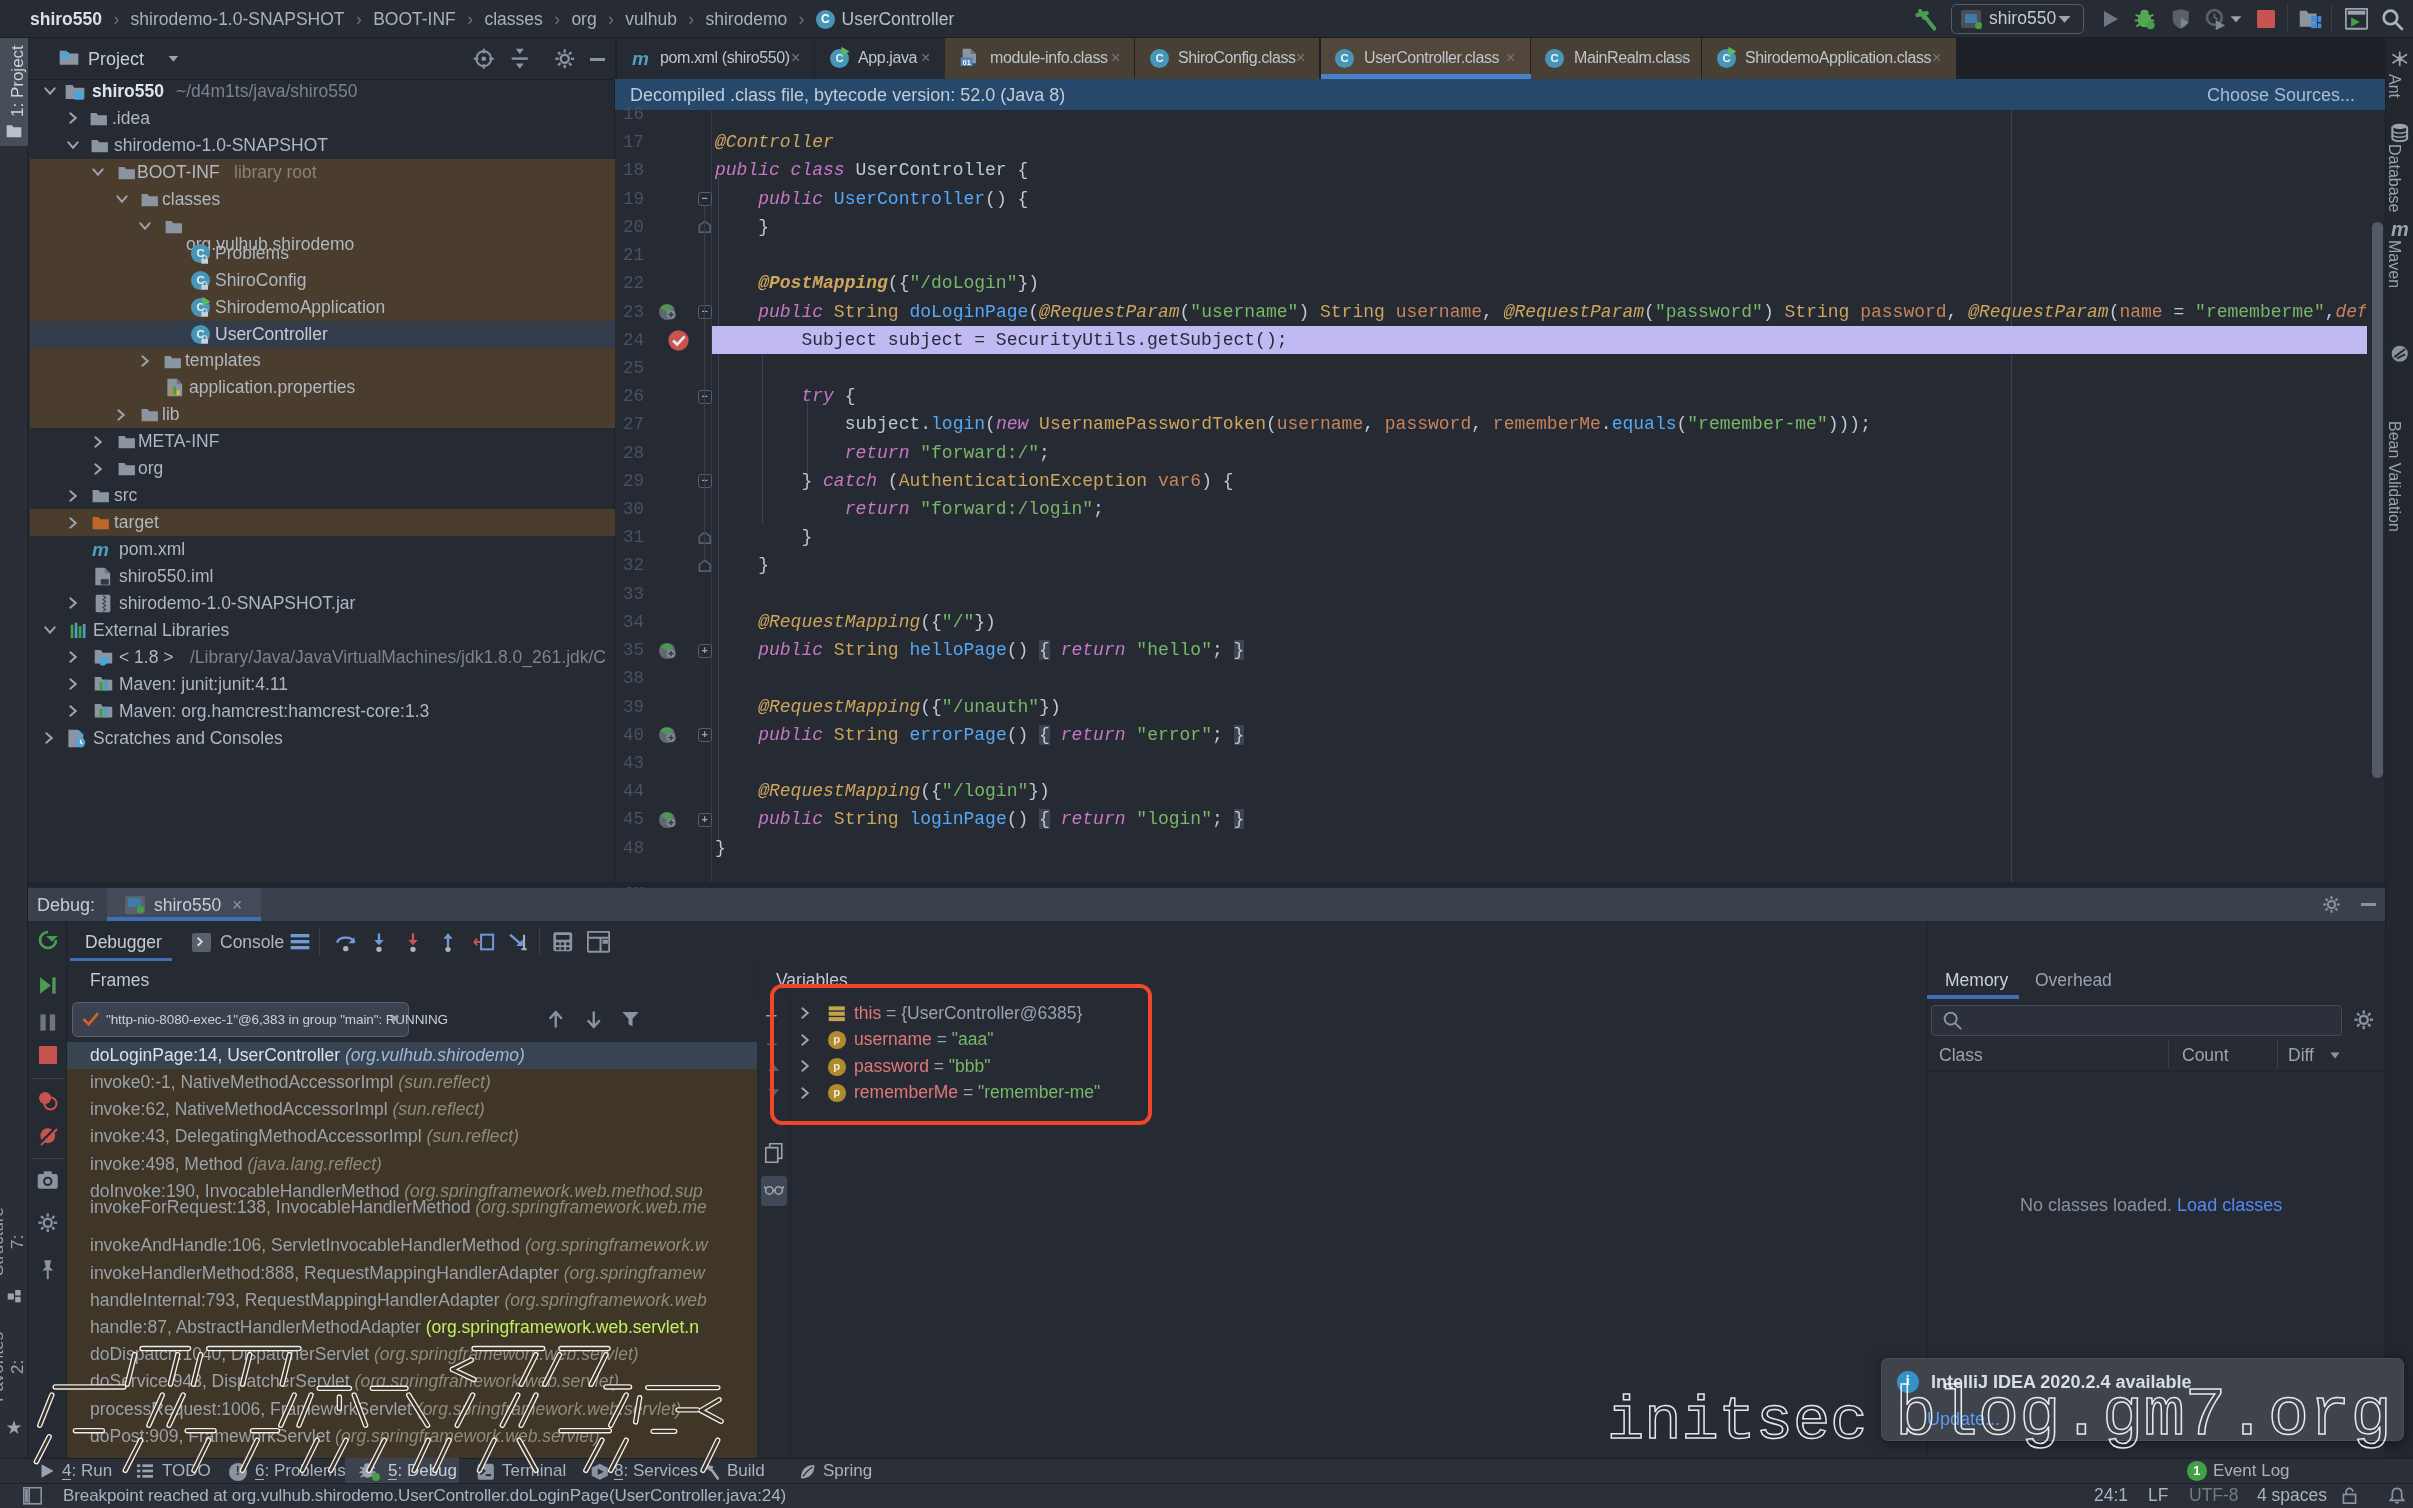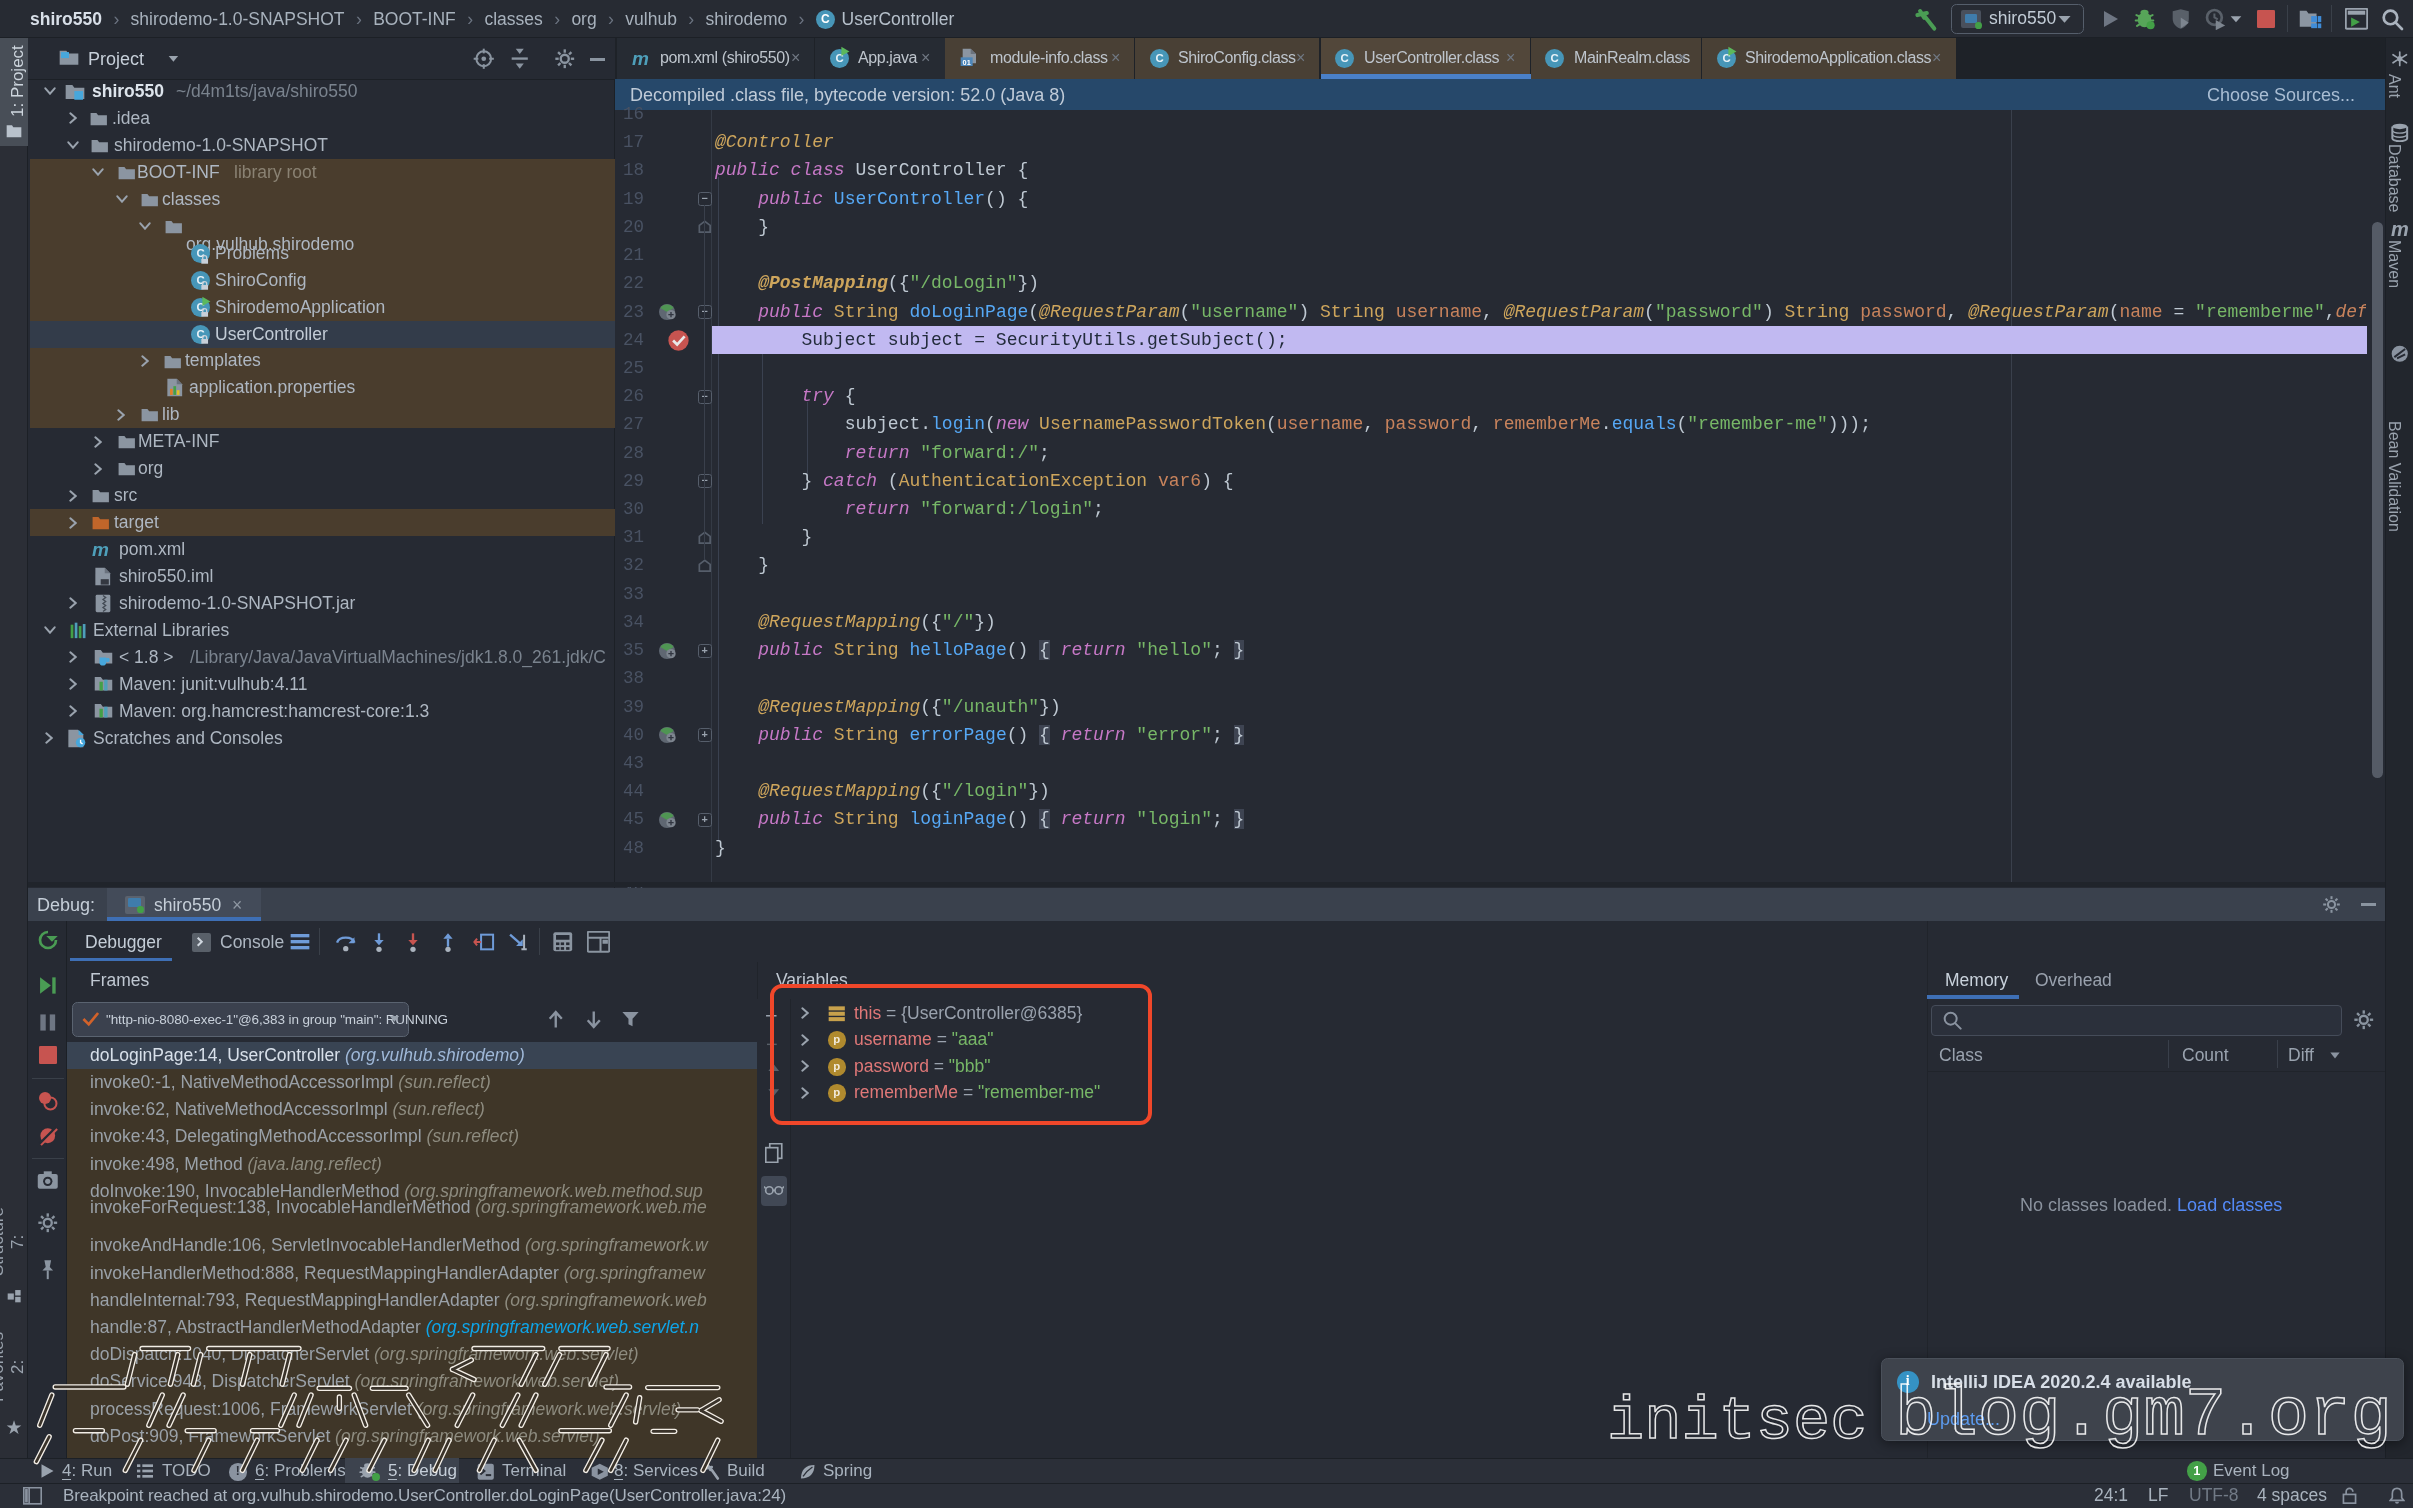--- a/index.html
+++ b/index.html
@@ -311,21 +311,21 @@
 <div style="position:absolute;left:119px;top:640px;font:17.5px 'Liberation Sans', sans-serif;line-height:35px;color:#aeb7c2;white-space:pre;">&lt; 1.8 &gt;</div>
 <div style="position:absolute;left:190px;top:640px;font:17.5px 'Liberation Sans', sans-serif;line-height:35px;color:#7a838e;white-space:pre;">/Library/Java/JavaVirtualMachines/jdk1.8.0_261.jdk/C</div>
 <svg style="position:absolute;left:69px;top:678px;width:8px;height:12px;" viewBox="0 0 12 18">
     <path d="M2 2 L10 9 L2 16" fill="none" stroke="#9aa3ae" stroke-width="3" stroke-linecap="round"></path>
   </svg>
 <svg style="position:absolute;left:94px;top:675px;width:19px;height:17.5px;" viewBox="0 0 28 26">
     <path d="M1 3 h9 l3 4 h14 v16 h-26 z" fill="#8b95a1"></path>
     <rect x="8" y="10" width="5" height="13" fill="#43a047"></rect>
     <rect x="15" y="7" width="5" height="16" fill="#4e9fba"></rect>
   </svg>
-<div style="position:absolute;left:119px;top:667px;font:17.5px 'Liberation Sans', sans-serif;line-height:35px;color:#aeb7c2;white-space:pre;">Maven: junit:vulhub:4.11</div>
+<div style="position:absolute;left:119px;top:667px;font:17.5px 'Liberation Sans', sans-serif;line-height:35px;color:#aeb7c2;white-space:pre;">Maven: junit:junit:4.11</div>
 <svg style="position:absolute;left:69px;top:705px;width:8px;height:12px;" viewBox="0 0 12 18">
     <path d="M2 2 L10 9 L2 16" fill="none" stroke="#9aa3ae" stroke-width="3" stroke-linecap="round"></path>
   </svg>
 <svg style="position:absolute;left:94px;top:702px;width:19px;height:17.5px;" viewBox="0 0 28 26">
     <path d="M1 3 h9 l3 4 h14 v16 h-26 z" fill="#8b95a1"></path>
     <rect x="8" y="10" width="5" height="13" fill="#43a047"></rect>
     <rect x="15" y="7" width="5" height="16" fill="#4e9fba"></rect>
   </svg>
 <div style="position:absolute;left:119px;top:694px;font:17.5px 'Liberation Sans', sans-serif;line-height:35px;color:#aeb7c2;white-space:pre;">Maven: org.hamcrest:hamcrest-core:1.3</div>
 <svg style="position:absolute;left:45px;top:732px;width:8px;height:12px;" viewBox="0 0 12 18">
@@ -651,21 +651,21 @@
 <div style="position:absolute;left:90px;top:1038px;width:667px;font:17.5px 'Liberation Sans';line-height:35px;white-space:pre;overflow:hidden;"><span style="color:#d8e0ea;">doLoginPage:14, UserController </span><span style="color:#9fb8d8;font-style:italic;">(org.vulhub.shirodemo)</span></div>
 <div style="position:absolute;left:90px;top:1065px;width:667px;font:17.5px 'Liberation Sans';line-height:35px;white-space:pre;overflow:hidden;"><span style="color:#9aa1a8;">invoke0:-1, NativeMethodAccessorImpl </span><span style="color:#8d8b7f;font-style:italic;">(sun.reflect)</span></div>
 <div style="position:absolute;left:90px;top:1092px;width:667px;font:17.5px 'Liberation Sans';line-height:35px;white-space:pre;overflow:hidden;"><span style="color:#9aa1a8;">invoke:62, NativeMethodAccessorImpl </span><span style="color:#8d8b7f;font-style:italic;">(sun.reflect)</span></div>
 <div style="position:absolute;left:90px;top:1119px;width:667px;font:17.5px 'Liberation Sans';line-height:35px;white-space:pre;overflow:hidden;"><span style="color:#9aa1a8;">invoke:43, DelegatingMethodAccessorImpl </span><span style="color:#8d8b7f;font-style:italic;">(sun.reflect)</span></div>
 <div style="position:absolute;left:90px;top:1147px;width:667px;font:17.5px 'Liberation Sans';line-height:35px;white-space:pre;overflow:hidden;"><span style="color:#9aa1a8;">invoke:498, Method </span><span style="color:#8d8b7f;font-style:italic;">(java.lang.reflect)</span></div>
 <div style="position:absolute;left:90px;top:1174px;width:667px;font:17.5px 'Liberation Sans';line-height:35px;white-space:pre;overflow:hidden;"><span style="color:#9aa1a8;">doInvoke:190, InvocableHandlerMethod </span><span style="color:#8d8b7f;font-style:italic;">(org.springframework.web.method.sup</span></div>
 <div style="position:absolute;left:90px;top:1190px;width:667px;font:17.5px 'Liberation Sans';line-height:35px;white-space:pre;overflow:hidden;"><span style="color:#9aa1a8;">invokeForRequest:138, InvocableHandlerMethod </span><span style="color:#8d8b7f;font-style:italic;">(org.springframework.web.me</span></div>
 <div style="position:absolute;left:90px;top:1228px;width:667px;font:17.5px 'Liberation Sans';line-height:35px;white-space:pre;overflow:hidden;"><span style="color:#9aa1a8;">invokeAndHandle:106, ServletInvocableHandlerMethod </span><span style="color:#8d8b7f;font-style:italic;">(org.springframework.w</span></div>
 <div style="position:absolute;left:90px;top:1256px;width:667px;font:17.5px 'Liberation Sans';line-height:35px;white-space:pre;overflow:hidden;"><span style="color:#9aa1a8;">invokeHandlerMethod:888, RequestMappingHandlerAdapter </span><span style="color:#8d8b7f;font-style:italic;">(org.springframew</span></div>
 <div style="position:absolute;left:90px;top:1283px;width:667px;font:17.5px 'Liberation Sans';line-height:35px;white-space:pre;overflow:hidden;"><span style="color:#9aa1a8;">handleInternal:793, RequestMappingHandlerAdapter </span><span style="color:#8d8b7f;font-style:italic;">(org.springframework.web</span></div>
-<div style="position:absolute;left:90px;top:1310px;width:667px;font:17.5px 'Liberation Sans';line-height:35px;white-space:pre;overflow:hidden;"><span style="color:#9aa1a8;">handle:87, AbstractHandlerMethodAdapter </span><span style="color:#0ea5e9;font-style:italic;">(org.springframework.web.servlet.n</span></div>
+<div style="position:absolute;left:90px;top:1310px;width:667px;font:17.5px 'Liberation Sans';line-height:35px;white-space:pre;overflow:hidden;"><span style="color:#9aa1a8;">handle:87, AbstractHandlerMethodAdapter </span><span style="color:#bef264;">(org.springframework.web.servlet.n</span></div>
 <div style="position:absolute;left:90px;top:1337px;width:667px;font:17.5px 'Liberation Sans';line-height:35px;white-space:pre;overflow:hidden;"><span style="color:#9aa1a8;">doDispatch:1040, DispatcherServlet </span><span style="color:#8d8b7f;font-style:italic;">(org.springframework.web.servlet)</span></div>
 <div style="position:absolute;left:90px;top:1364px;width:667px;font:17.5px 'Liberation Sans';line-height:35px;white-space:pre;overflow:hidden;"><span style="color:#9aa1a8;">doService:943, DispatcherServlet </span><span style="color:#8d8b7f;font-style:italic;">(org.springframework.web.servlet)</span></div>
 <div style="position:absolute;left:90px;top:1392px;width:667px;font:17.5px 'Liberation Sans';line-height:35px;white-space:pre;overflow:hidden;"><span style="color:#9aa1a8;">processRequest:1006, FrameworkServlet </span><span style="color:#8d8b7f;font-style:italic;">(org.springframework.web.servlet)</span></div>
 <div style="position:absolute;left:90px;top:1419px;width:667px;font:17.5px 'Liberation Sans';line-height:35px;white-space:pre;overflow:hidden;"><span style="color:#9aa1a8;">doPost:909, FrameworkServlet </span><span style="color:#8d8b7f;font-style:italic;">(org.springframework.web.servlet)</span></div>
 <div style="position:absolute;left:757px;top:999px;width:1170px;height:459px;background:#262a33;"></div>
 <div style="position:absolute;left:757px;top:999px;width:34px;height:459px;background:#262a33;border-right:1.3px solid #20242b;"></div>
 <div style="position:absolute;left:765px;top:995px;font:21.5px 'Liberation Sans', sans-serif;line-height:43px;color:#9aa3ae;white-space:pre;">+</div>
 <div style="position:absolute;left:766px;top:1024px;font:20px 'Liberation Sans', sans-serif;line-height:40px;color:#596069;white-space:pre;">−</div>
 <svg style="position:absolute;left:767px;top:1063px;width:13.5px;height:9.4px;" viewBox="0 0 20 14">
     <path d="M10 2 L18 12 H2 Z" fill="#596069"></path>

